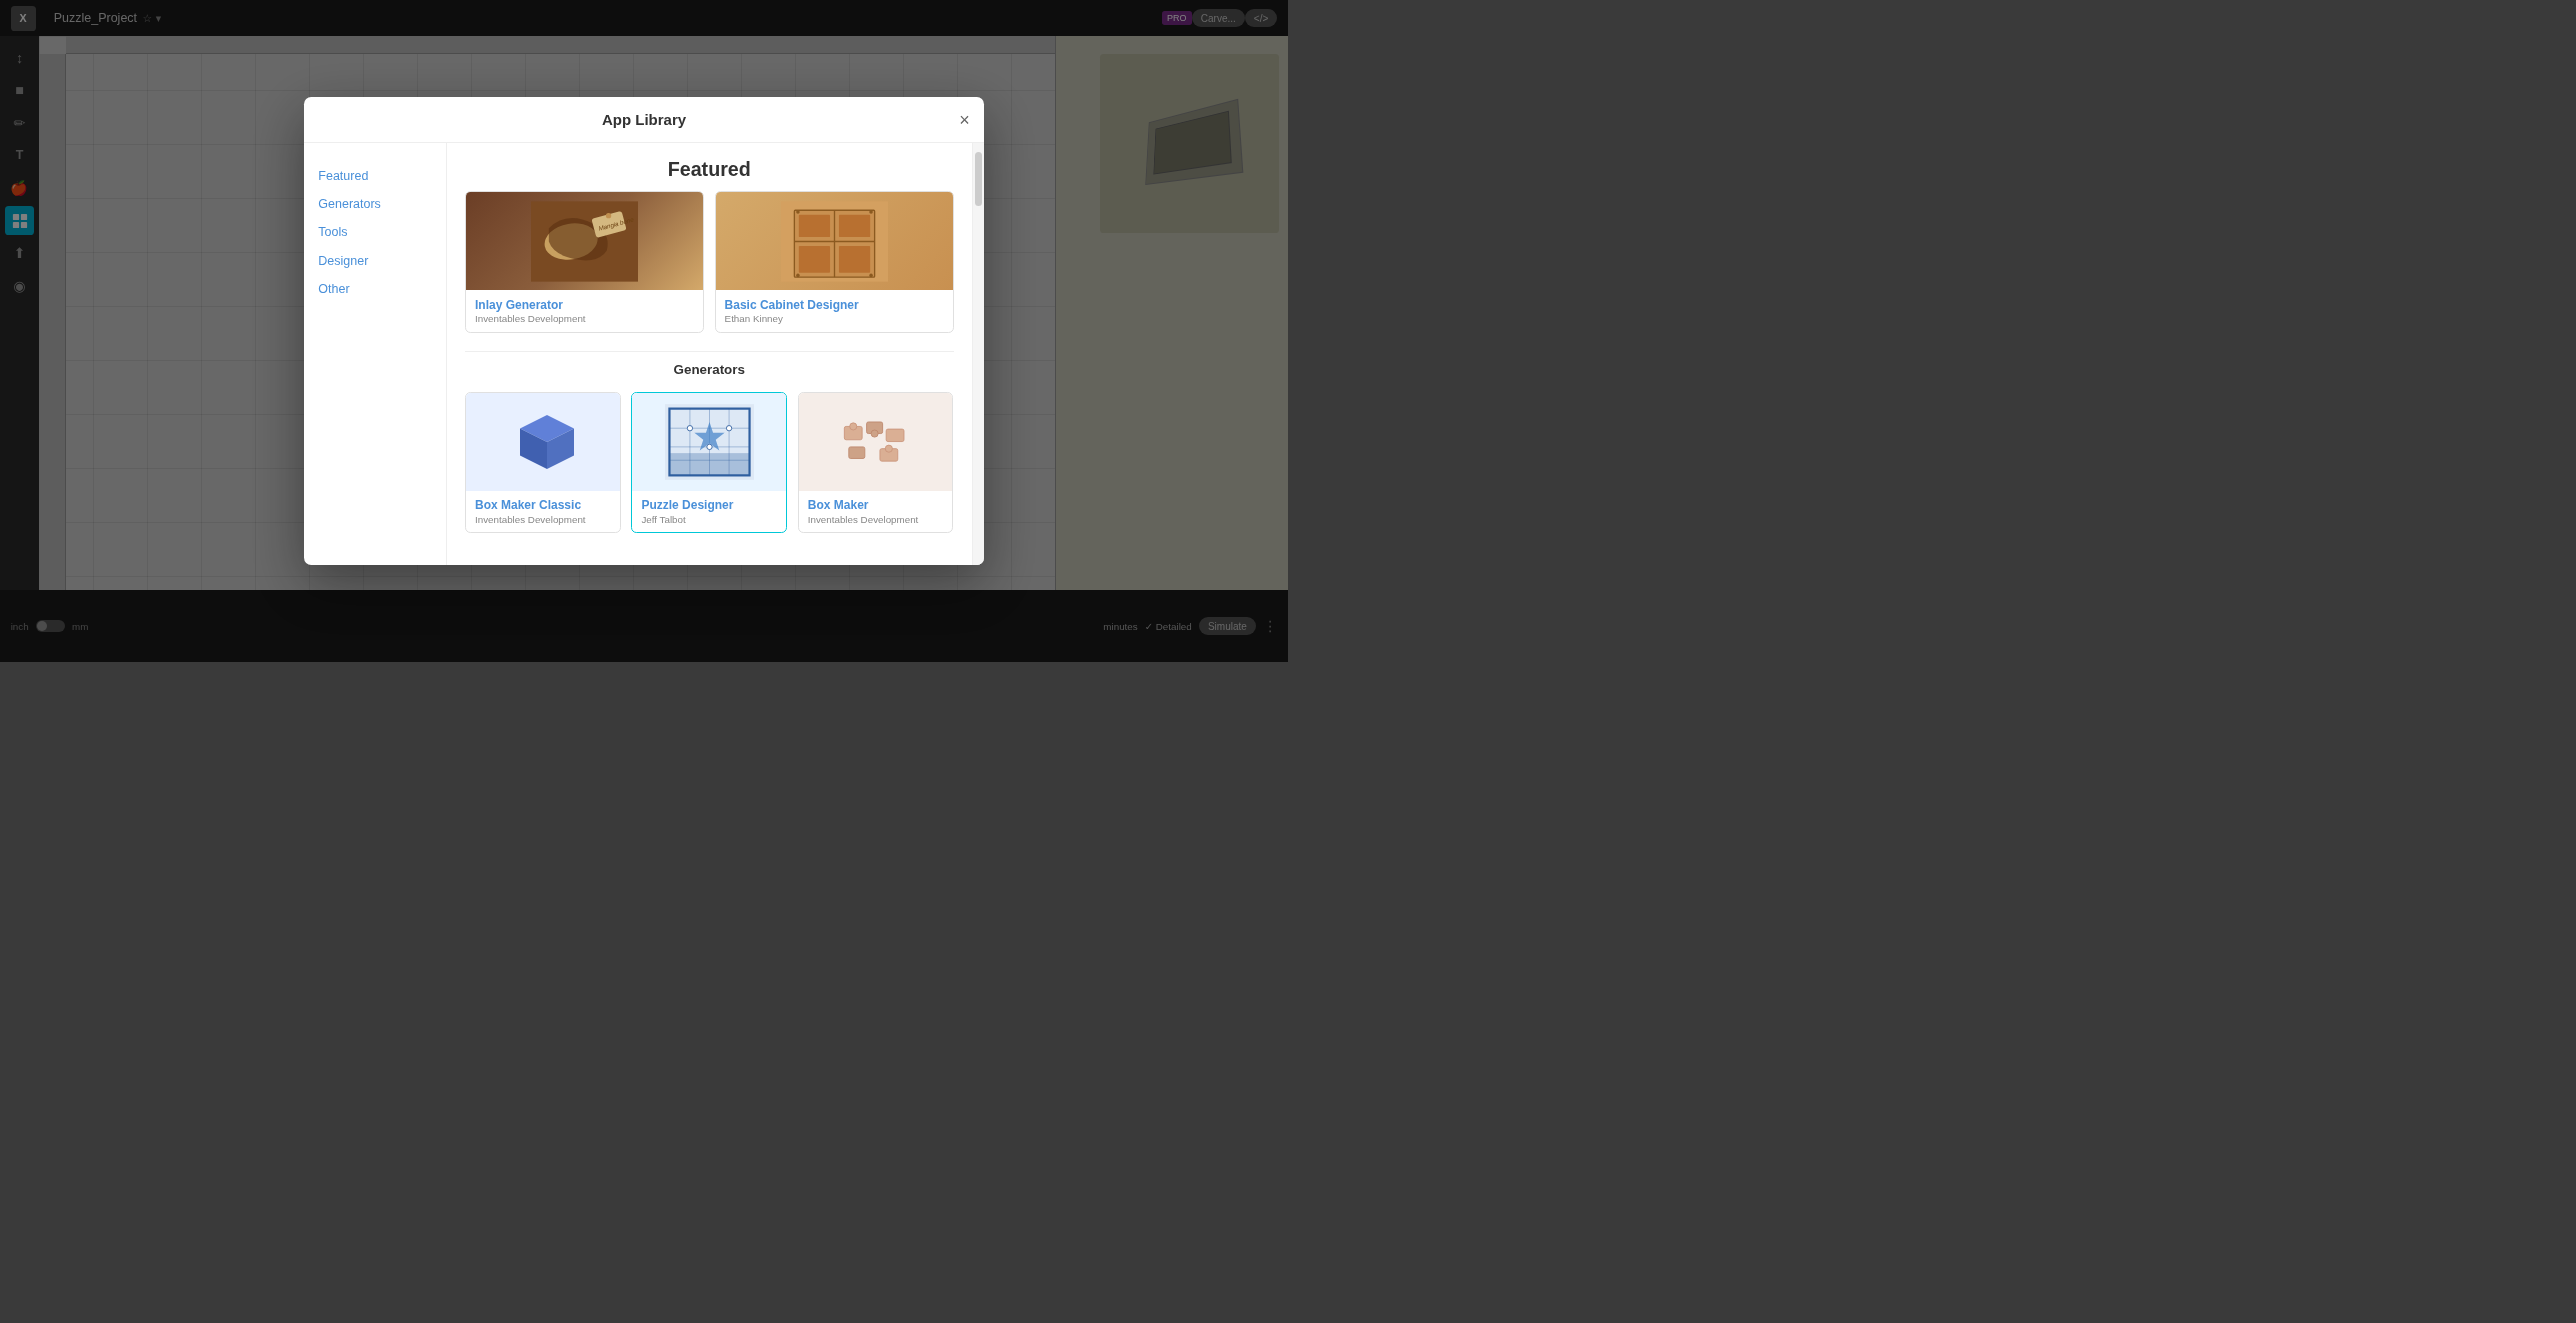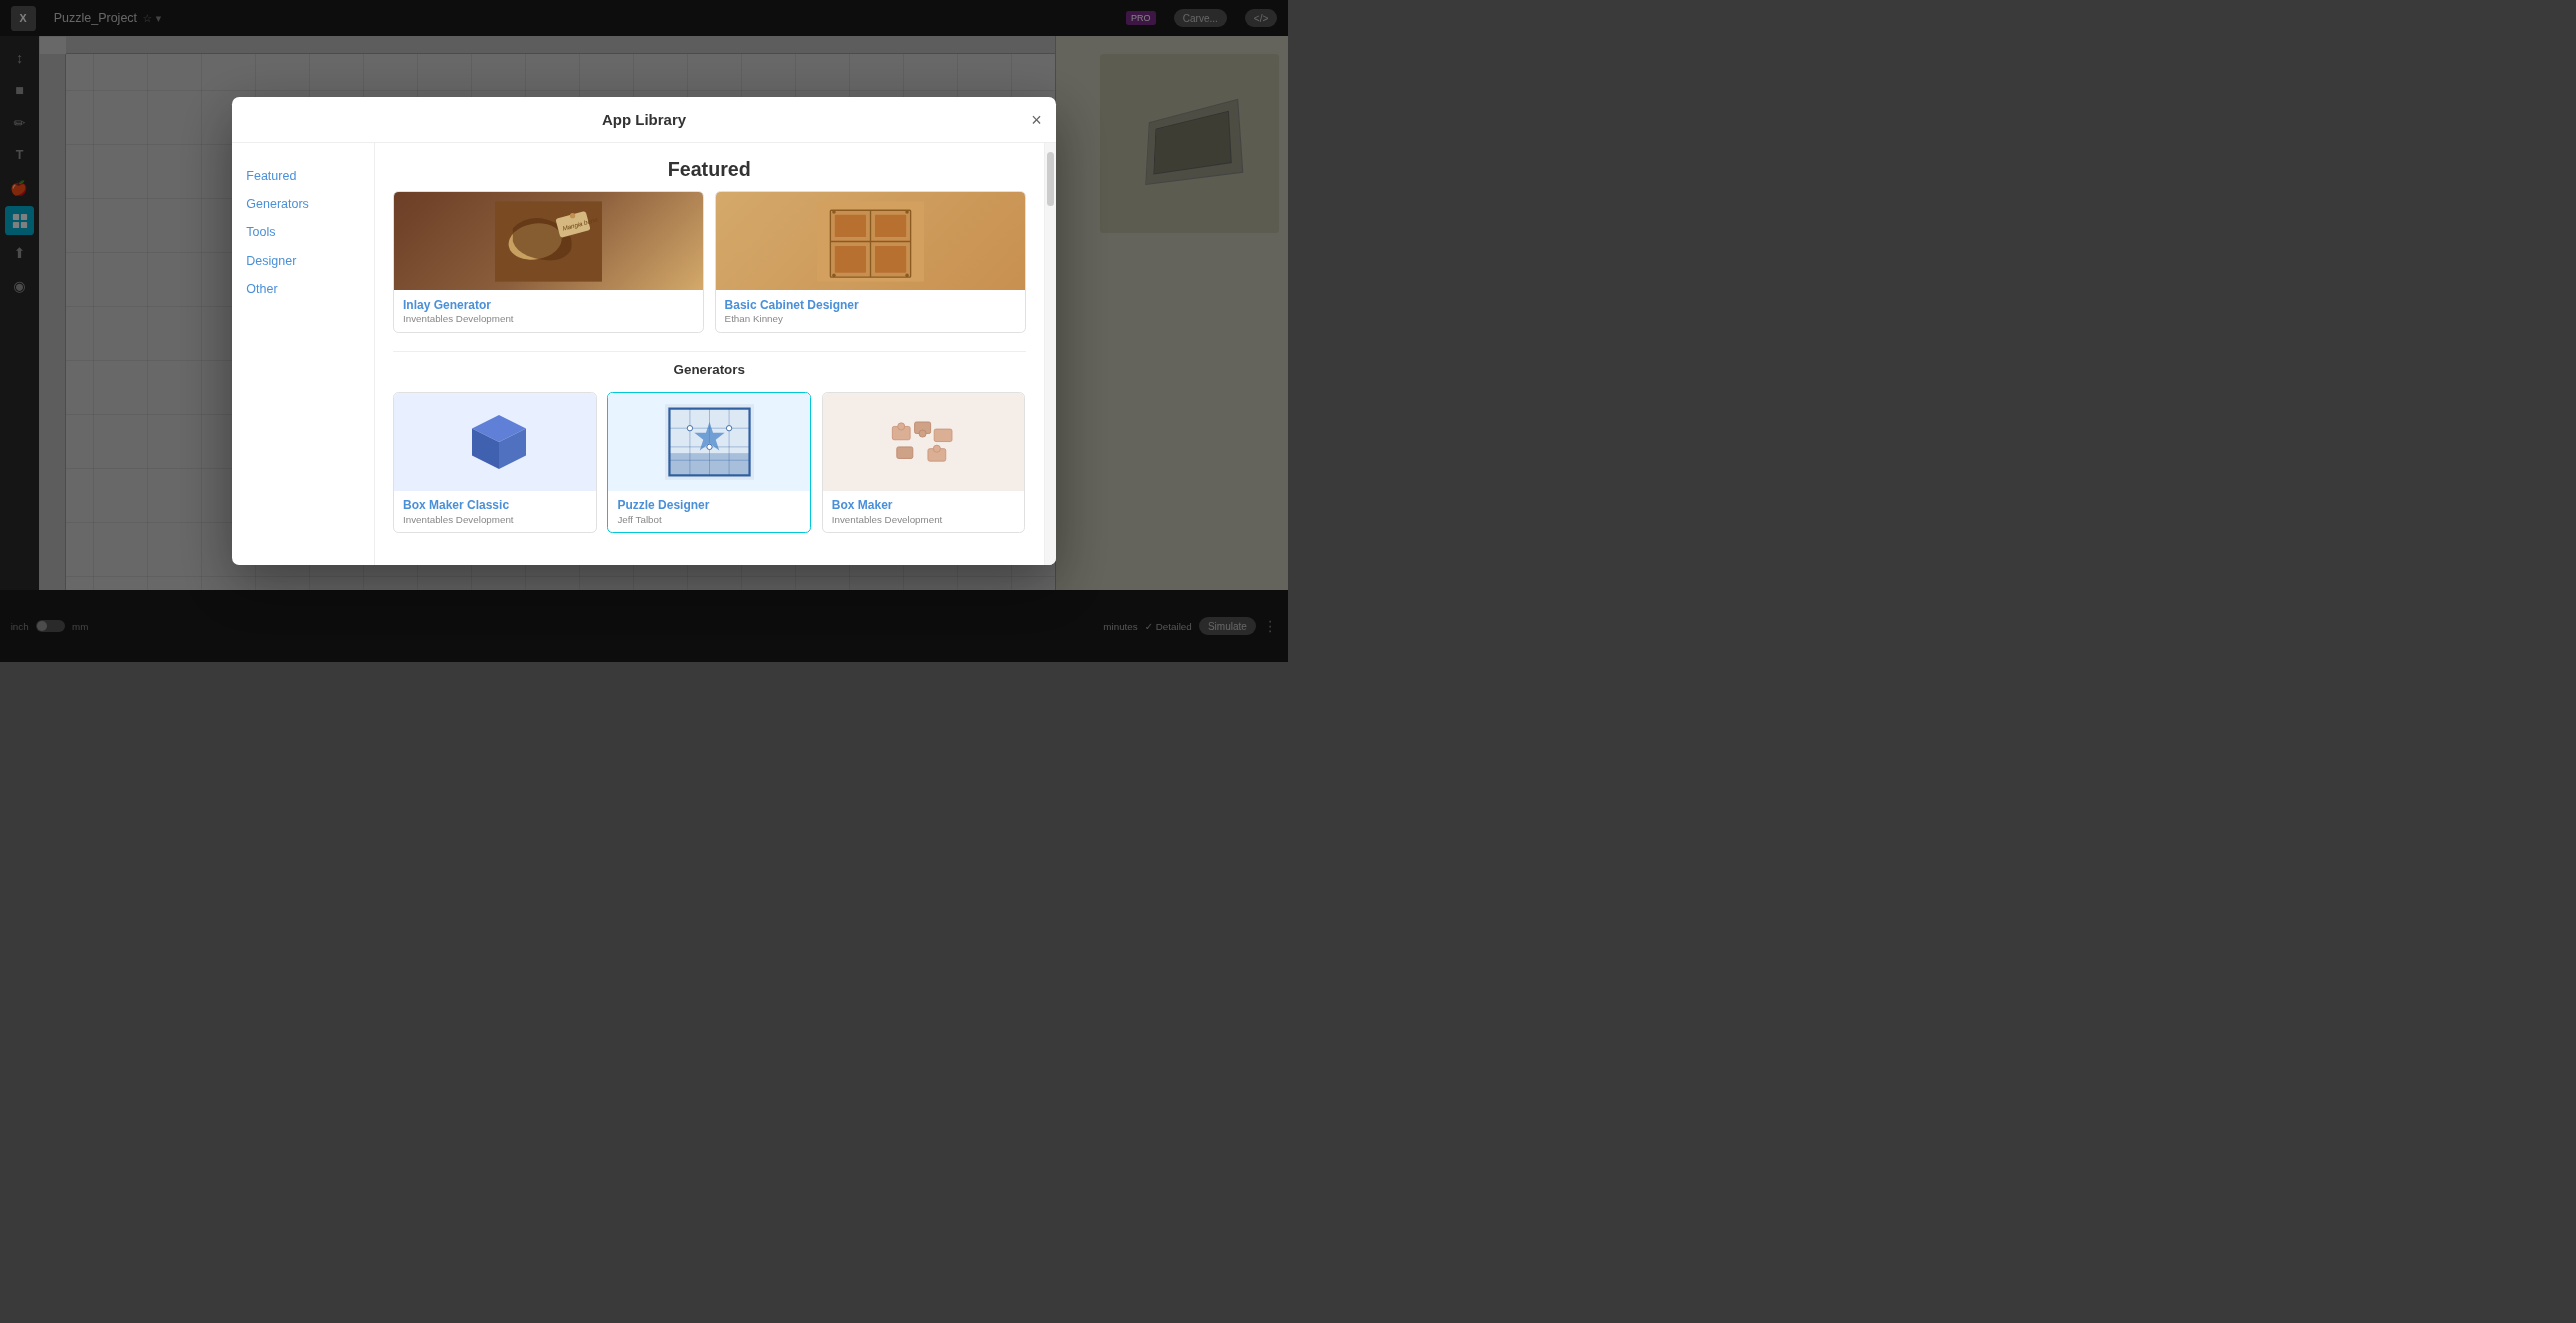--- a/index.html
+++ b/index.html
@@ -45,21 +45,21 @@
     .topbar-title {
       color: #ccc;
       font-size: 12.5px;
       margin-left: 18px;
     }
 
     .topbar-right {
       margin-left: auto;
       display: flex;
       align-items: center;
-      gap: 18px;
+      gap: 0;
     }
 
     .pro-badge {
       background: #7b2d8b;
       color: #fff;
       font-size: 9px;
       padding: 1.8px 5.4px;
       border-radius: 2.7px;
     }
 
@@ -173,21 +173,21 @@
       z-index: 10;
       display: flex;
       align-items: center;
       justify-content: center;
     }
 
     
     .dialog {
       background: #fff;
       border-radius: 7.2px;
-      width: 824px;
+      width: 680px;
       max-height: 608px;
       display: flex;
       flex-direction: column;
       box-shadow: 0 18px 54px rgba(0,0,0,0.4);
       overflow: hidden;
     }
 
     .dialog-header {
       display: flex;
       align-items: center;

